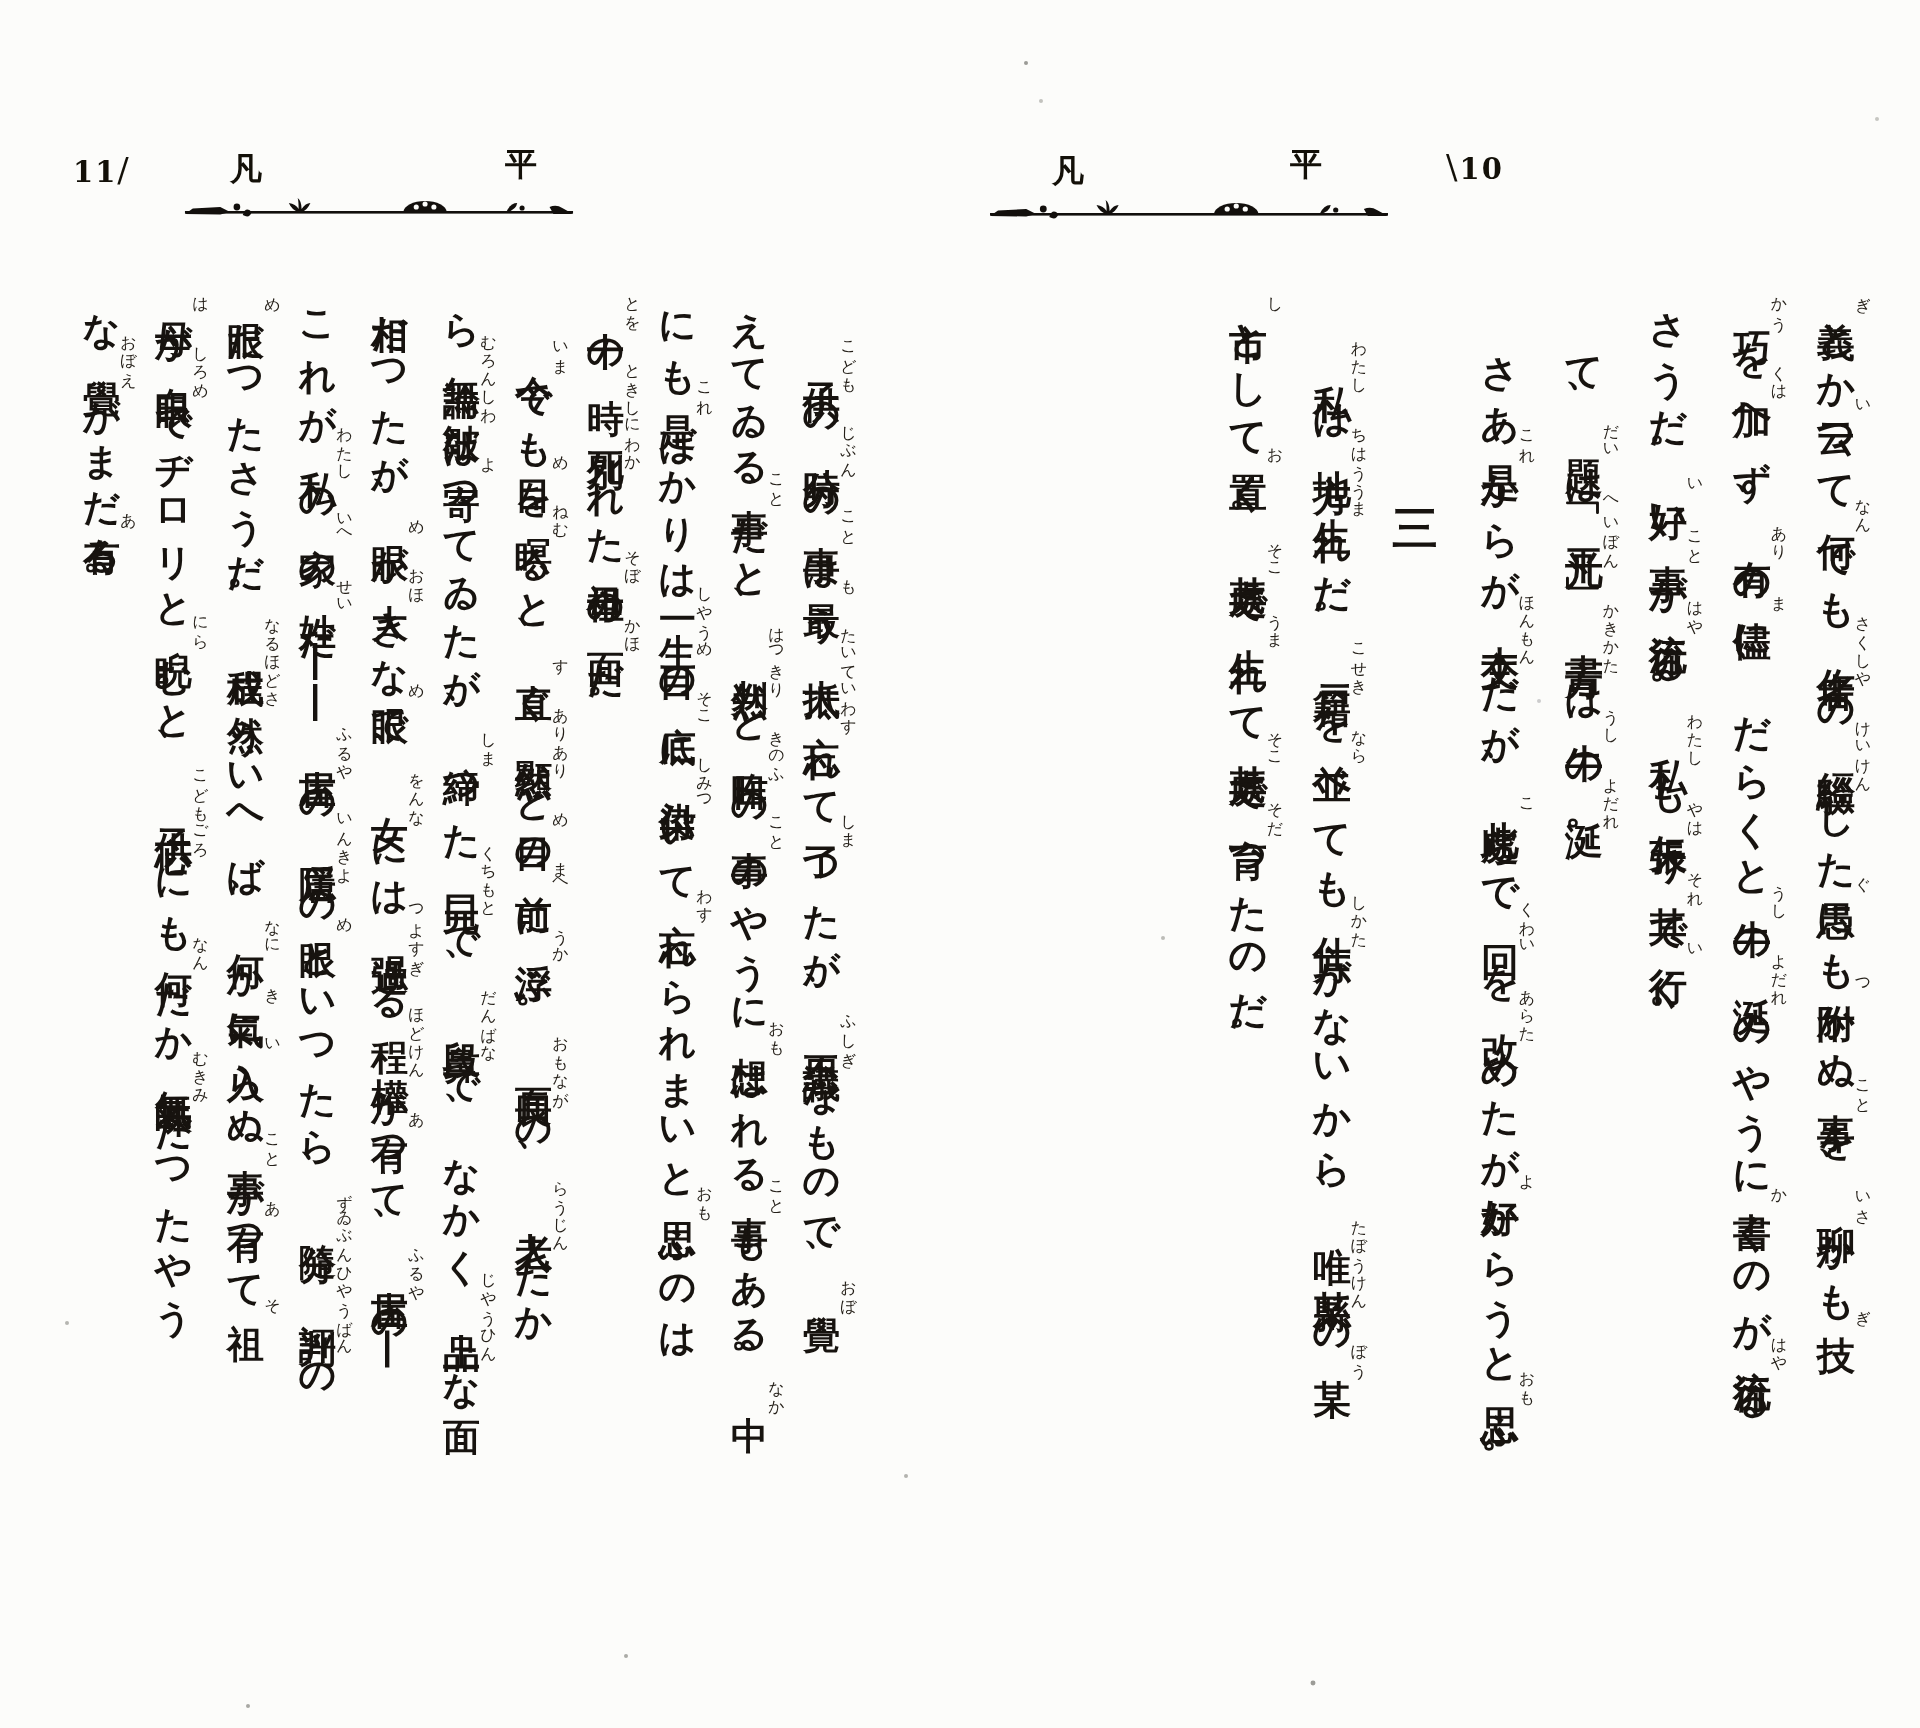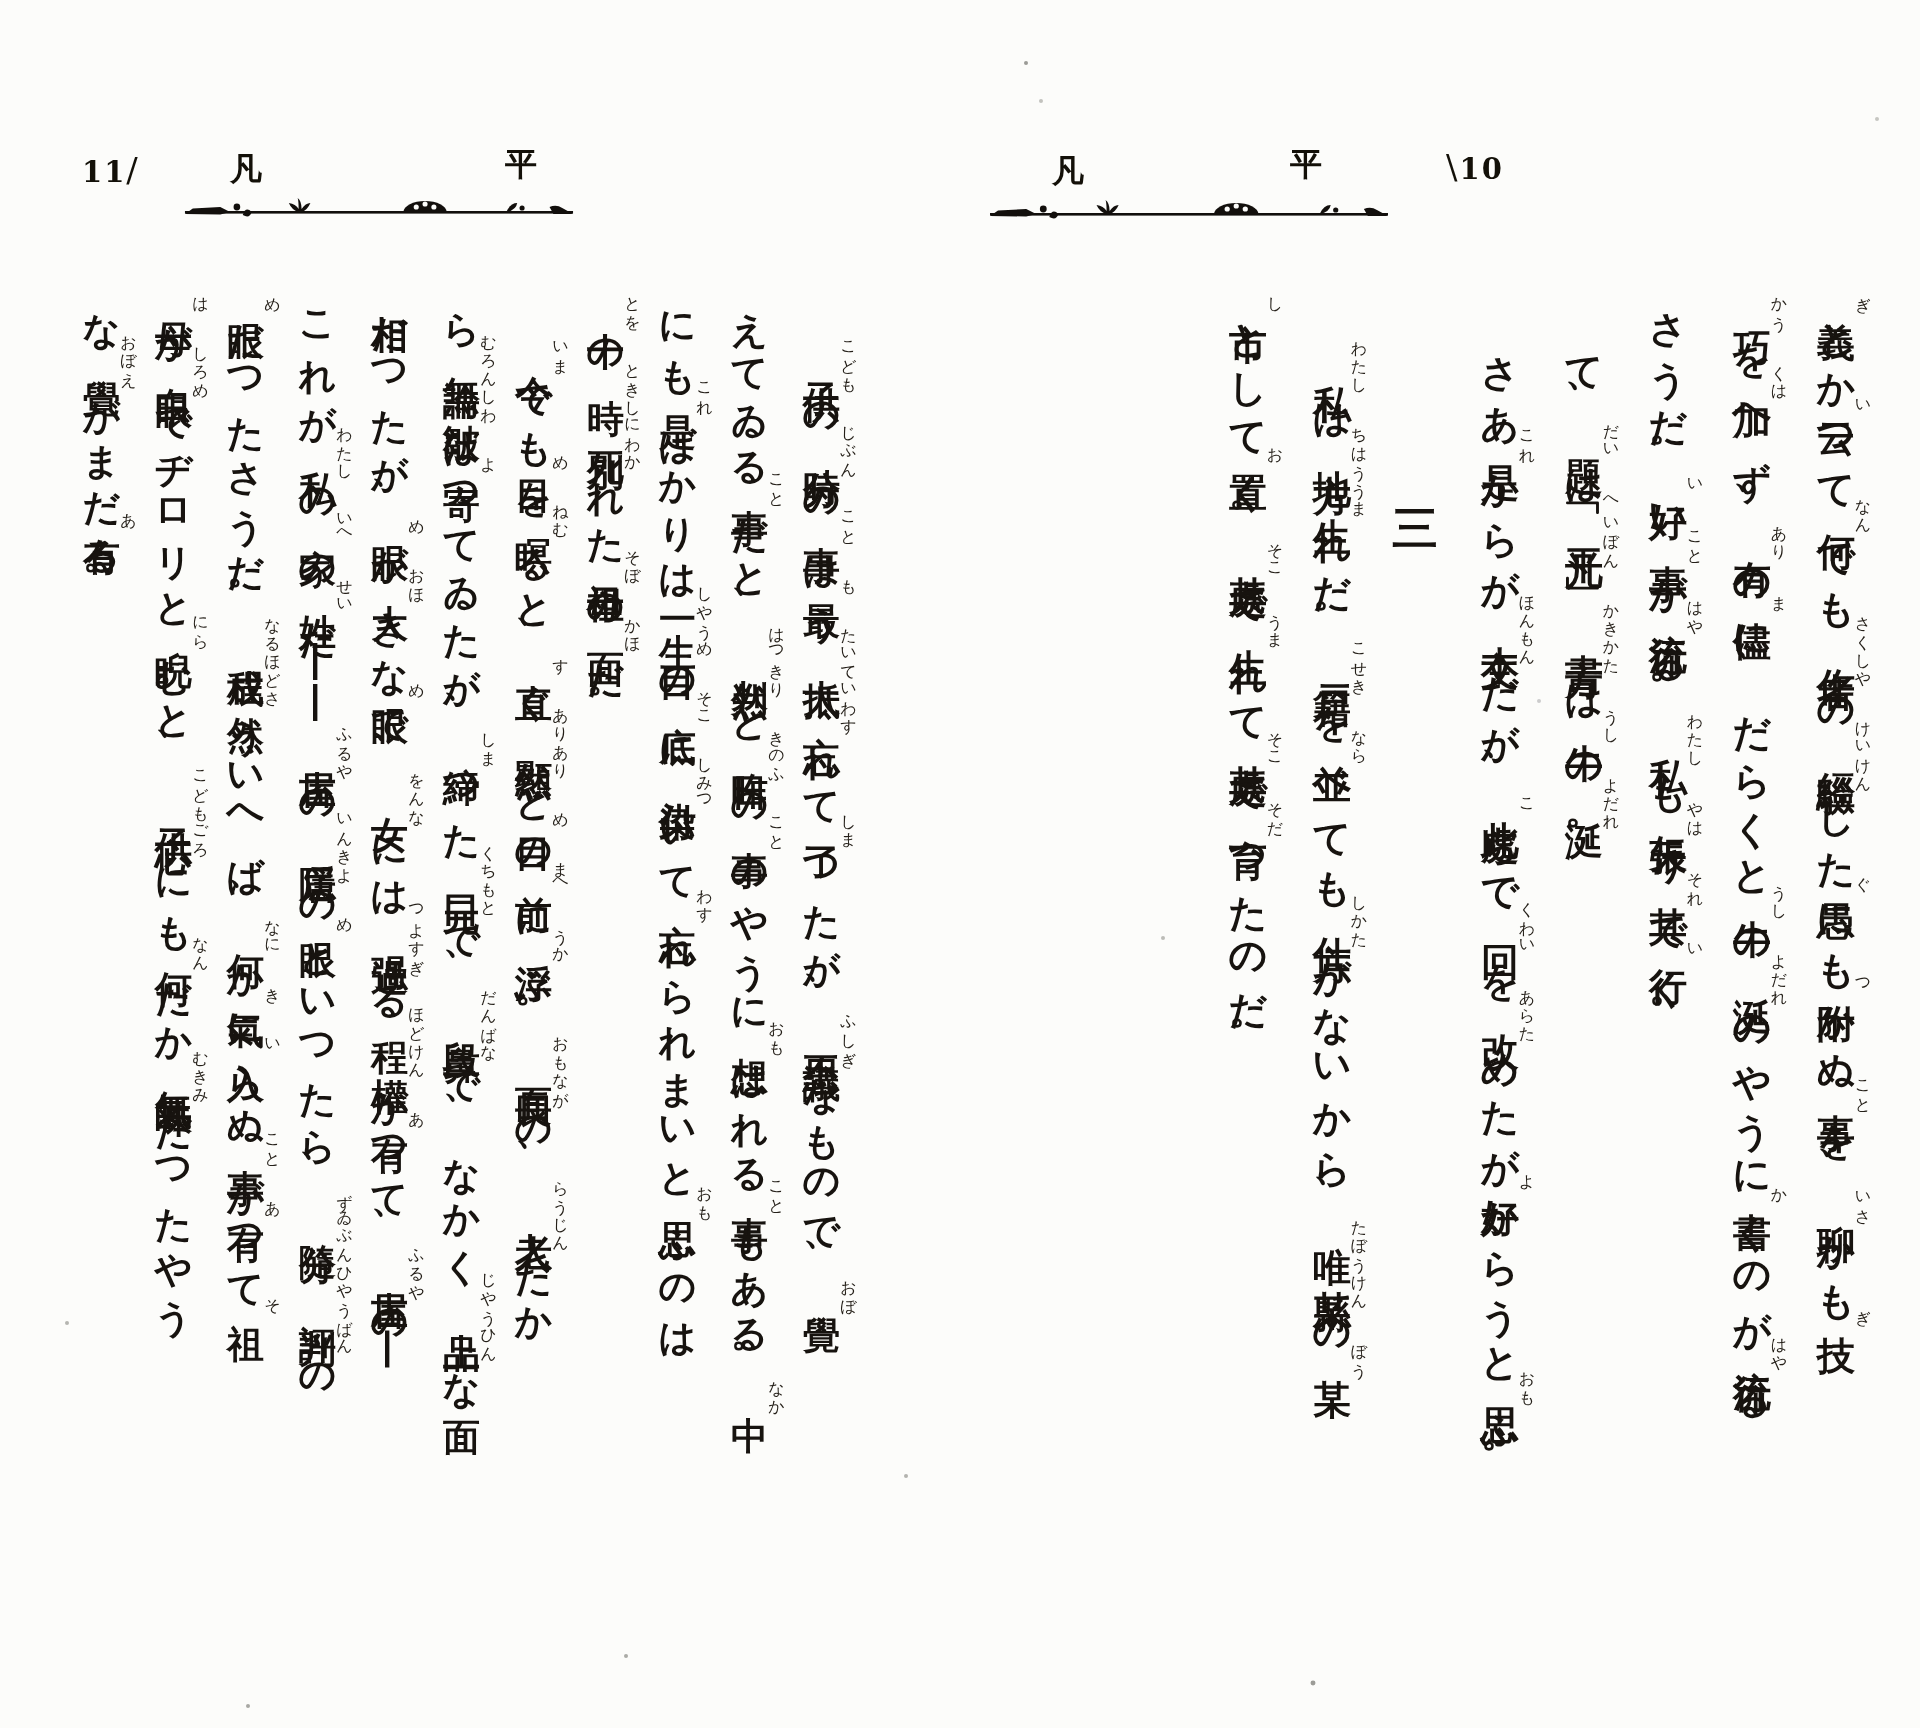--- a/index.html
+++ b/index.html
@@ -18,21 +18,21 @@
 
   .ornament{position:absolute;height:30px;}
   #page-left  .ornament{left:183px;top:192px;width:392px;}
   #page-right .ornament{left:28px;top:194px;width:402px;}
 
   #page-left  .rt-bon{left:230px;top:148px;}
   #page-left  .rt-hei{left:505px;top:143px;}
   #page-right .rt-bon{left:92px;top:150px;}
   #page-right .rt-hei{left:330px;top:143px;}
 
-  #page-left  .pagenum{left:82px;top:150px;text-align:right;}
+  #page-left  .pagenum{left:73px;top:150px;text-align:right;}
   #page-right .pagenum{left:486px;top:147px;text-align:right;}
 
   .textblock{
     position:absolute;top:286px;height:1320px;
     writing-mode:vertical-rl;text-orientation:mixed;
   }
   #page-left  .textblock{right:102px;}
   #page-right .textblock{right:42px;}
 
   .textblock p{margin:0;padding:0;}

